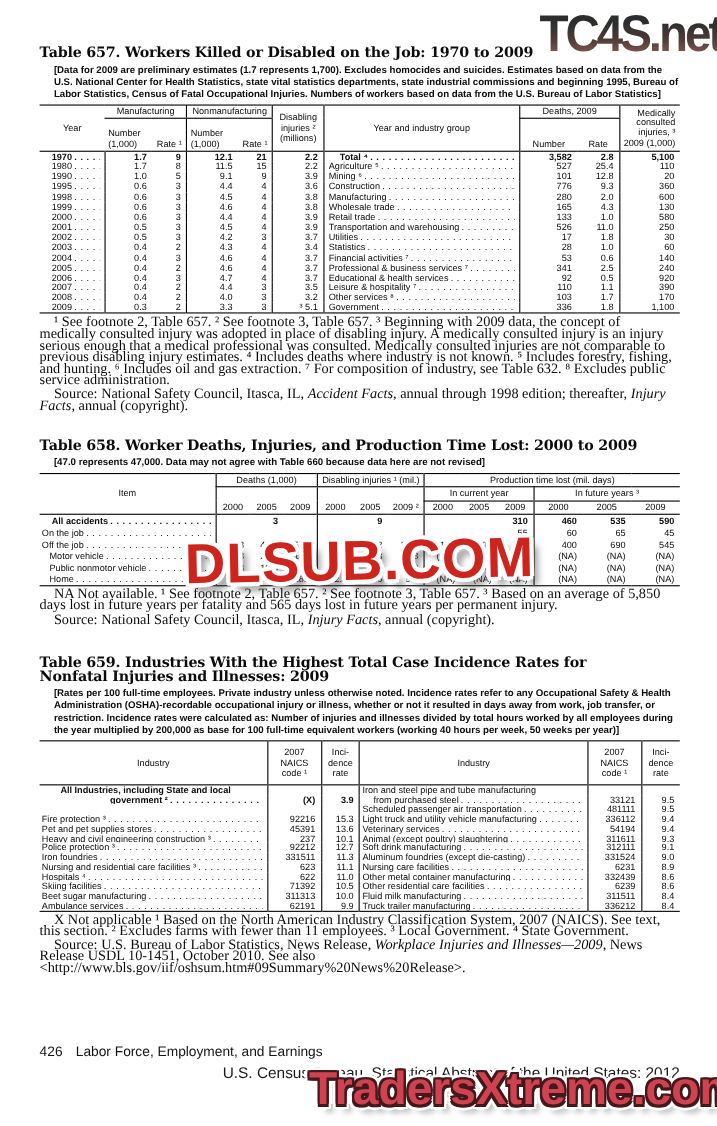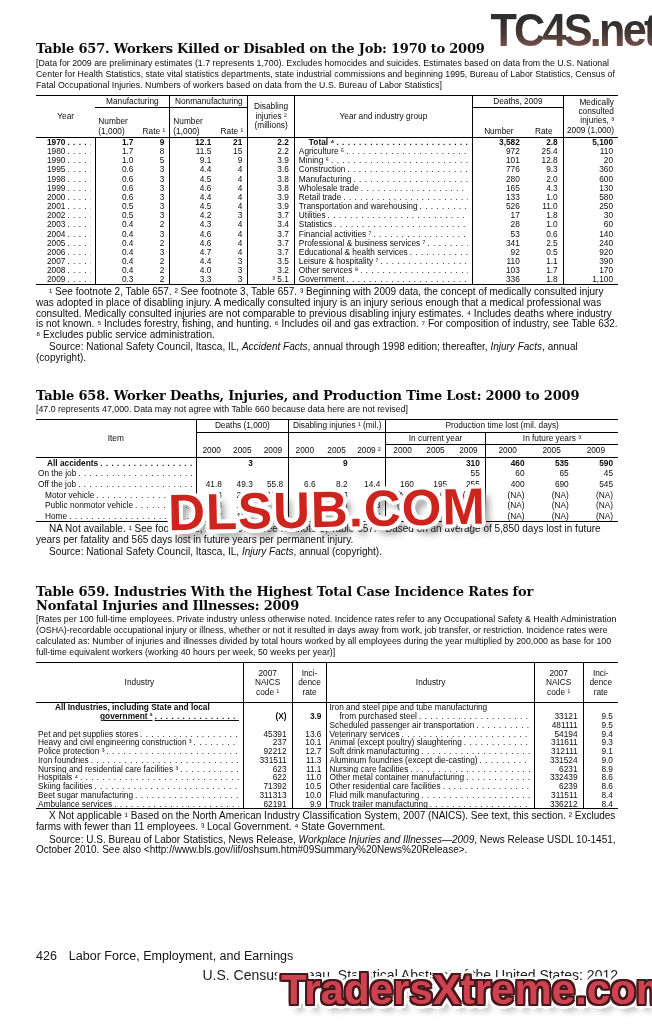--- a/index.html
+++ b/index.html
@@ -3,22 +3,22 @@
 <meta charset="utf-8">
 <style>
   html,body{margin:0;padding:0;background:#888;}
   .page{position:relative;width:652px;height:1024px;background:#fff;overflow:hidden;
         font-family:"Liberation Sans","DejaVu Sans",sans-serif;color:#0c0c0c;}
   .content{position:absolute;left:36px;top:0;width:582px;z-index:1;}
 
   
   h2.tbl-title{font-family:"DejaVu Serif","Liberation Serif",serif;font-weight:bold;
       font-size:13px;line-height:1.05;margin:0 0 2px 0;letter-spacing:-0.2px;max-width:548px;}
-  p.intro{font-size:8.8px;line-height:11px;margin:0 0 4px 0;}
-  p.fn{font-size:10px;line-height:10.6px;margin:2px 0 0 0;text-indent:13px;}
+  p.intro{font-size:8.8px;line-height:11px;margin:0 0 4px 13px;font-weight:bold;}
+  p.fn{font-size:13px;line-height:10.6px;margin:2px 0 0 0;text-indent:13px;font-family:Liberation Serif, serif;}
 
   
   table{border-collapse:collapse;width:100%;table-layout:fixed;font-size:8.3px;}
   table{border-top:1.5px solid #000;border-bottom:1px solid #000;}
   thead{border-bottom:1px solid #000;}
   th{font-weight:normal;font-size:8.3px;line-height:9.5px;text-align:center;
      vertical-align:middle;padding:1px 2px;}
   th.grp{border-bottom:1px solid #000;vertical-align:top;}
   th.bot{vertical-align:bottom;}
   td{padding:0 2px;vertical-align:bottom;}
@@ -161,21 +161,21 @@
               <td class="num">8</td>
               <td class="num bl">11.5</td>
               <td class="num">15</td>
               <td class="num bl">2.2</td>
               <td class="lbl bl">
                 <div class="lf">
                   <span class="lt">Agriculture ⁵</span>
                   <span class="dots"></span>
                 </div>
               </td>
-              <td class="num bl">972</td>
+              <td class="num bl">527</td>
               <td class="num">25.4</td>
               <td class="num bl">110</td>
             </tr>
             <tr>
               <td class="yr">
                 <div class="lf">
                   <span class="lt">1990</span>
                   <span class="dots"></span>
                 </div>
               </td>
@@ -722,20 +722,38 @@
                   <span class="lt">Scheduled passenger air transportation</span>
                   <span class="dots"></span>
                 </div>
               </td>
               <td class="num bl">481111</td>
               <td class="num bl">9.5</td>
             </tr>
             <tr>
               <td class="lbl">
                 <div class="lf">
+                  <span class="lt">Fire protection ³</span>
+                  <span class="dots"></span>
+                </div>
+              </td>
+              <td class="num bl">92216</td>
+              <td class="num bl">15.3</td>
+              <td class="lbl bl">
+                <div class="lf">
+                  <span class="lt">Light truck and utility vehicle manufacturing</span>
+                  <span class="dots"></span>
+                </div>
+              </td>
+              <td class="num bl">336112</td>
+              <td class="num bl">9.4</td>
+            </tr>
+            <tr>
+              <td class="lbl">
+                <div class="lf">
                   <span class="lt">Pet and pet supplies stores</span>
                   <span class="dots"></span>
                 </div>
               </td>
               <td class="num bl">45391</td>
               <td class="num bl">13.6</td>
               <td class="lbl bl">
                 <div class="lf">
                   <span class="lt">Veterinary services</span>
                   <span class="dots"></span>

